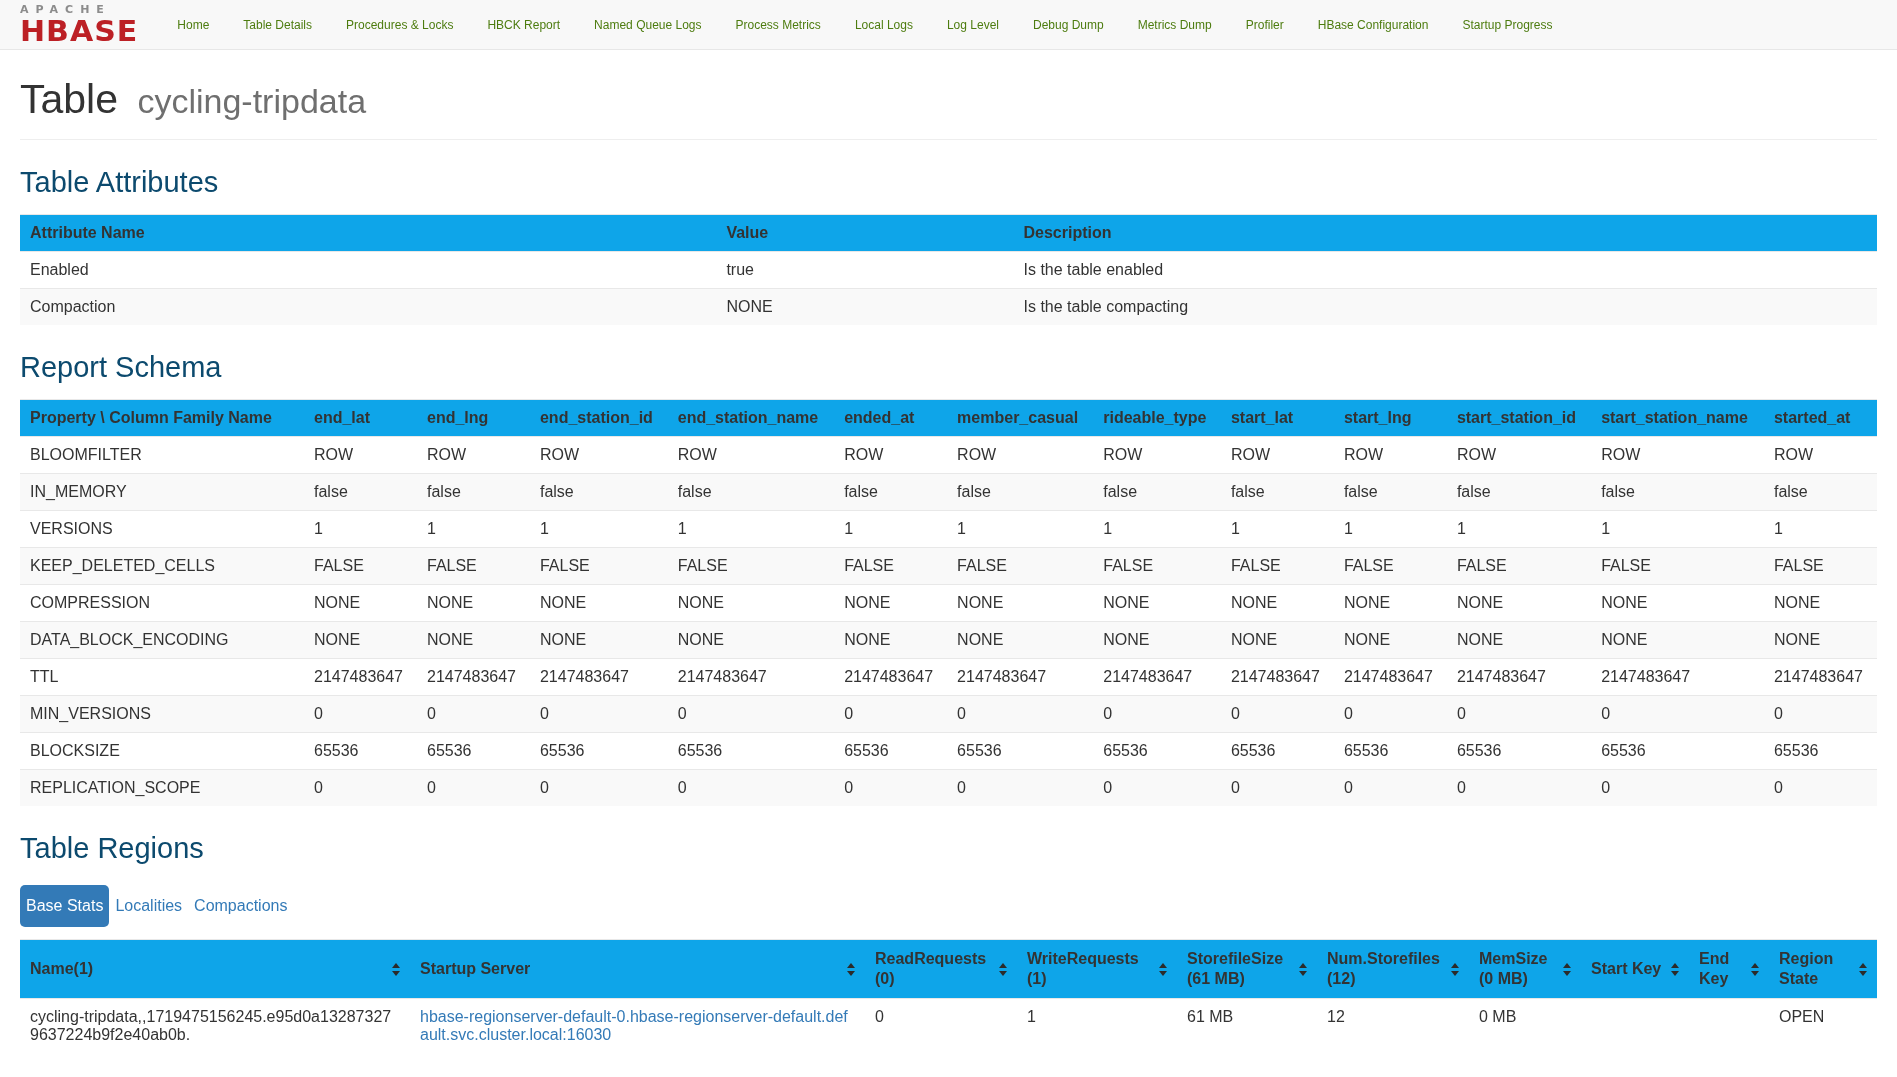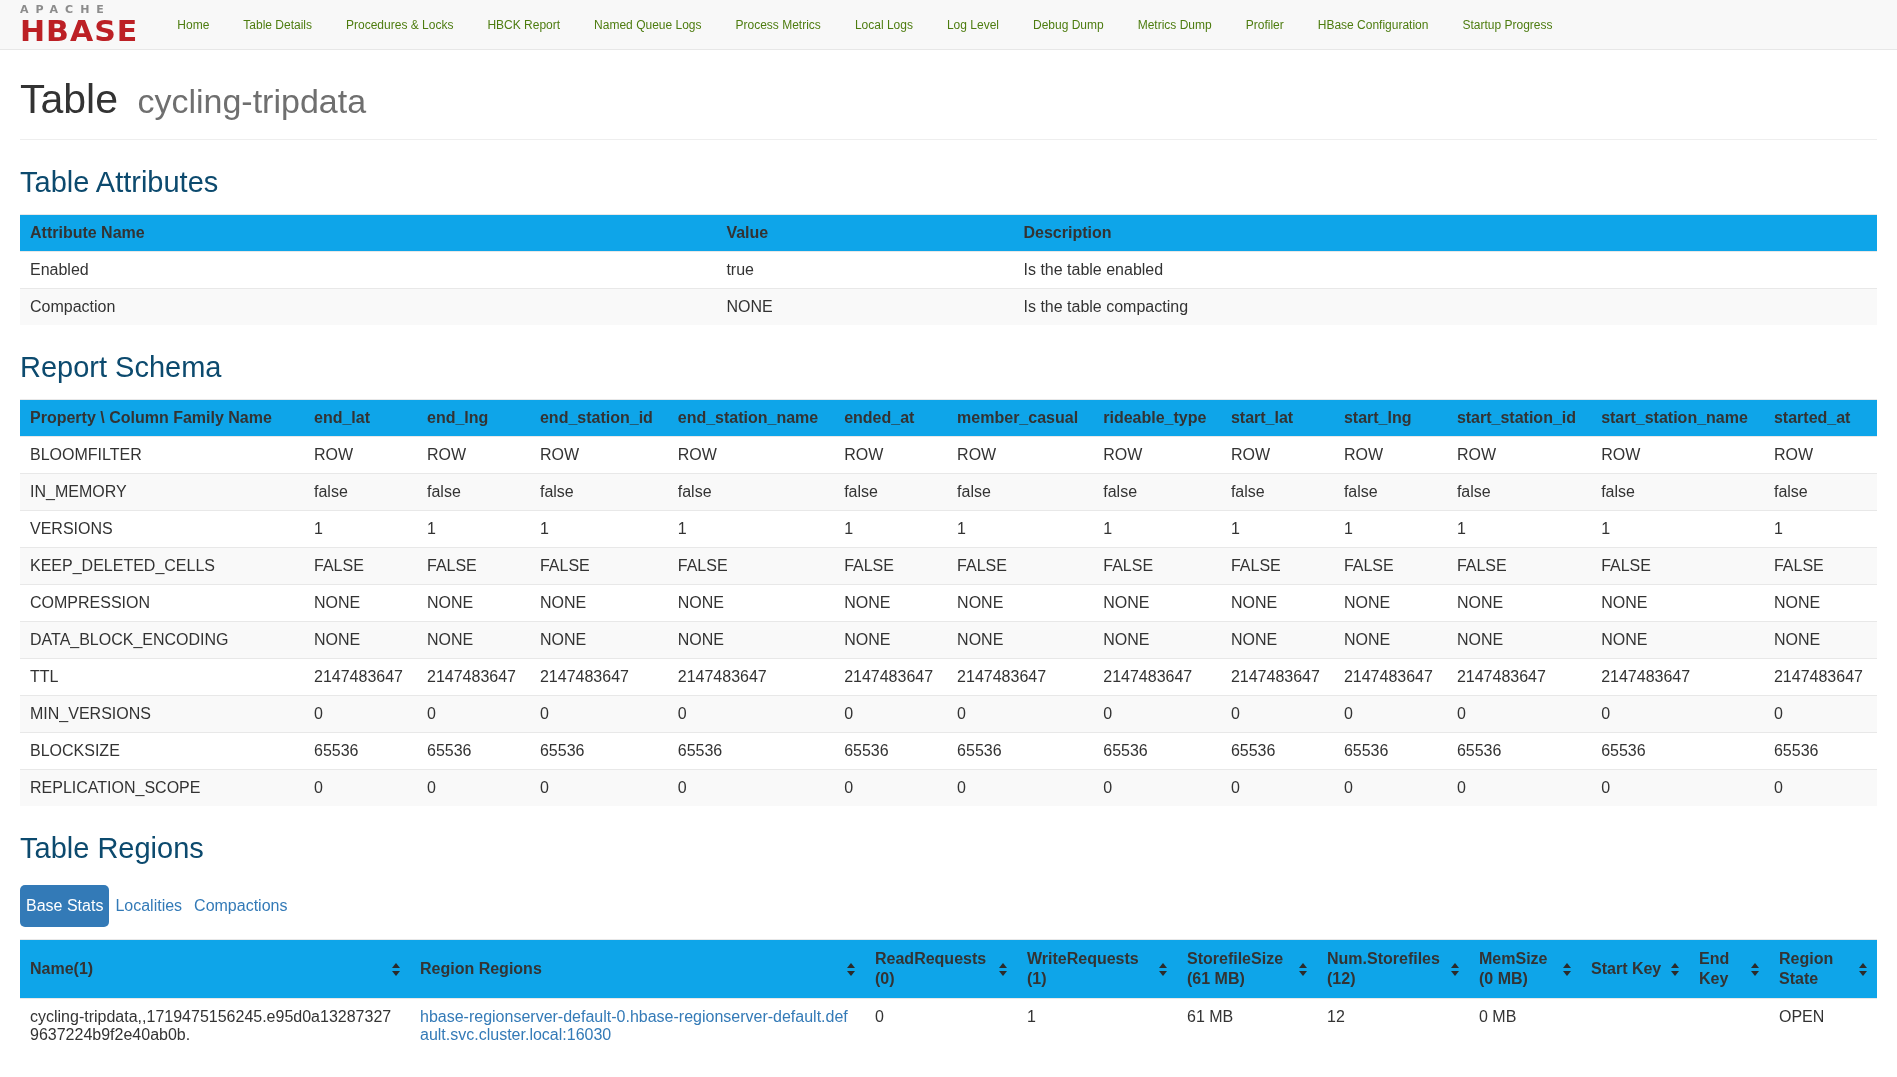--- a/index.html
+++ b/index.html
@@ -314,21 +314,21 @@
             <div class="th-flex">
               <span class="th-label">Name(1)</span>
               <span class="sort-icon">
                 <span class="tri-up"></span>
                 <span class="tri-down"></span>
               </span>
             </div>
           </th>
           <th>
             <div class="th-flex">
-              <span class="th-label">Region Regions</span>
+              <span class="th-label">Startup Server</span>
               <span class="sort-icon">
                 <span class="tri-up"></span>
                 <span class="tri-down"></span>
               </span>
             </div>
           </th>
           <th>
             <div class="th-flex">
               <span class="th-label">ReadRequests (0)</span>
               <span class="sort-icon">

